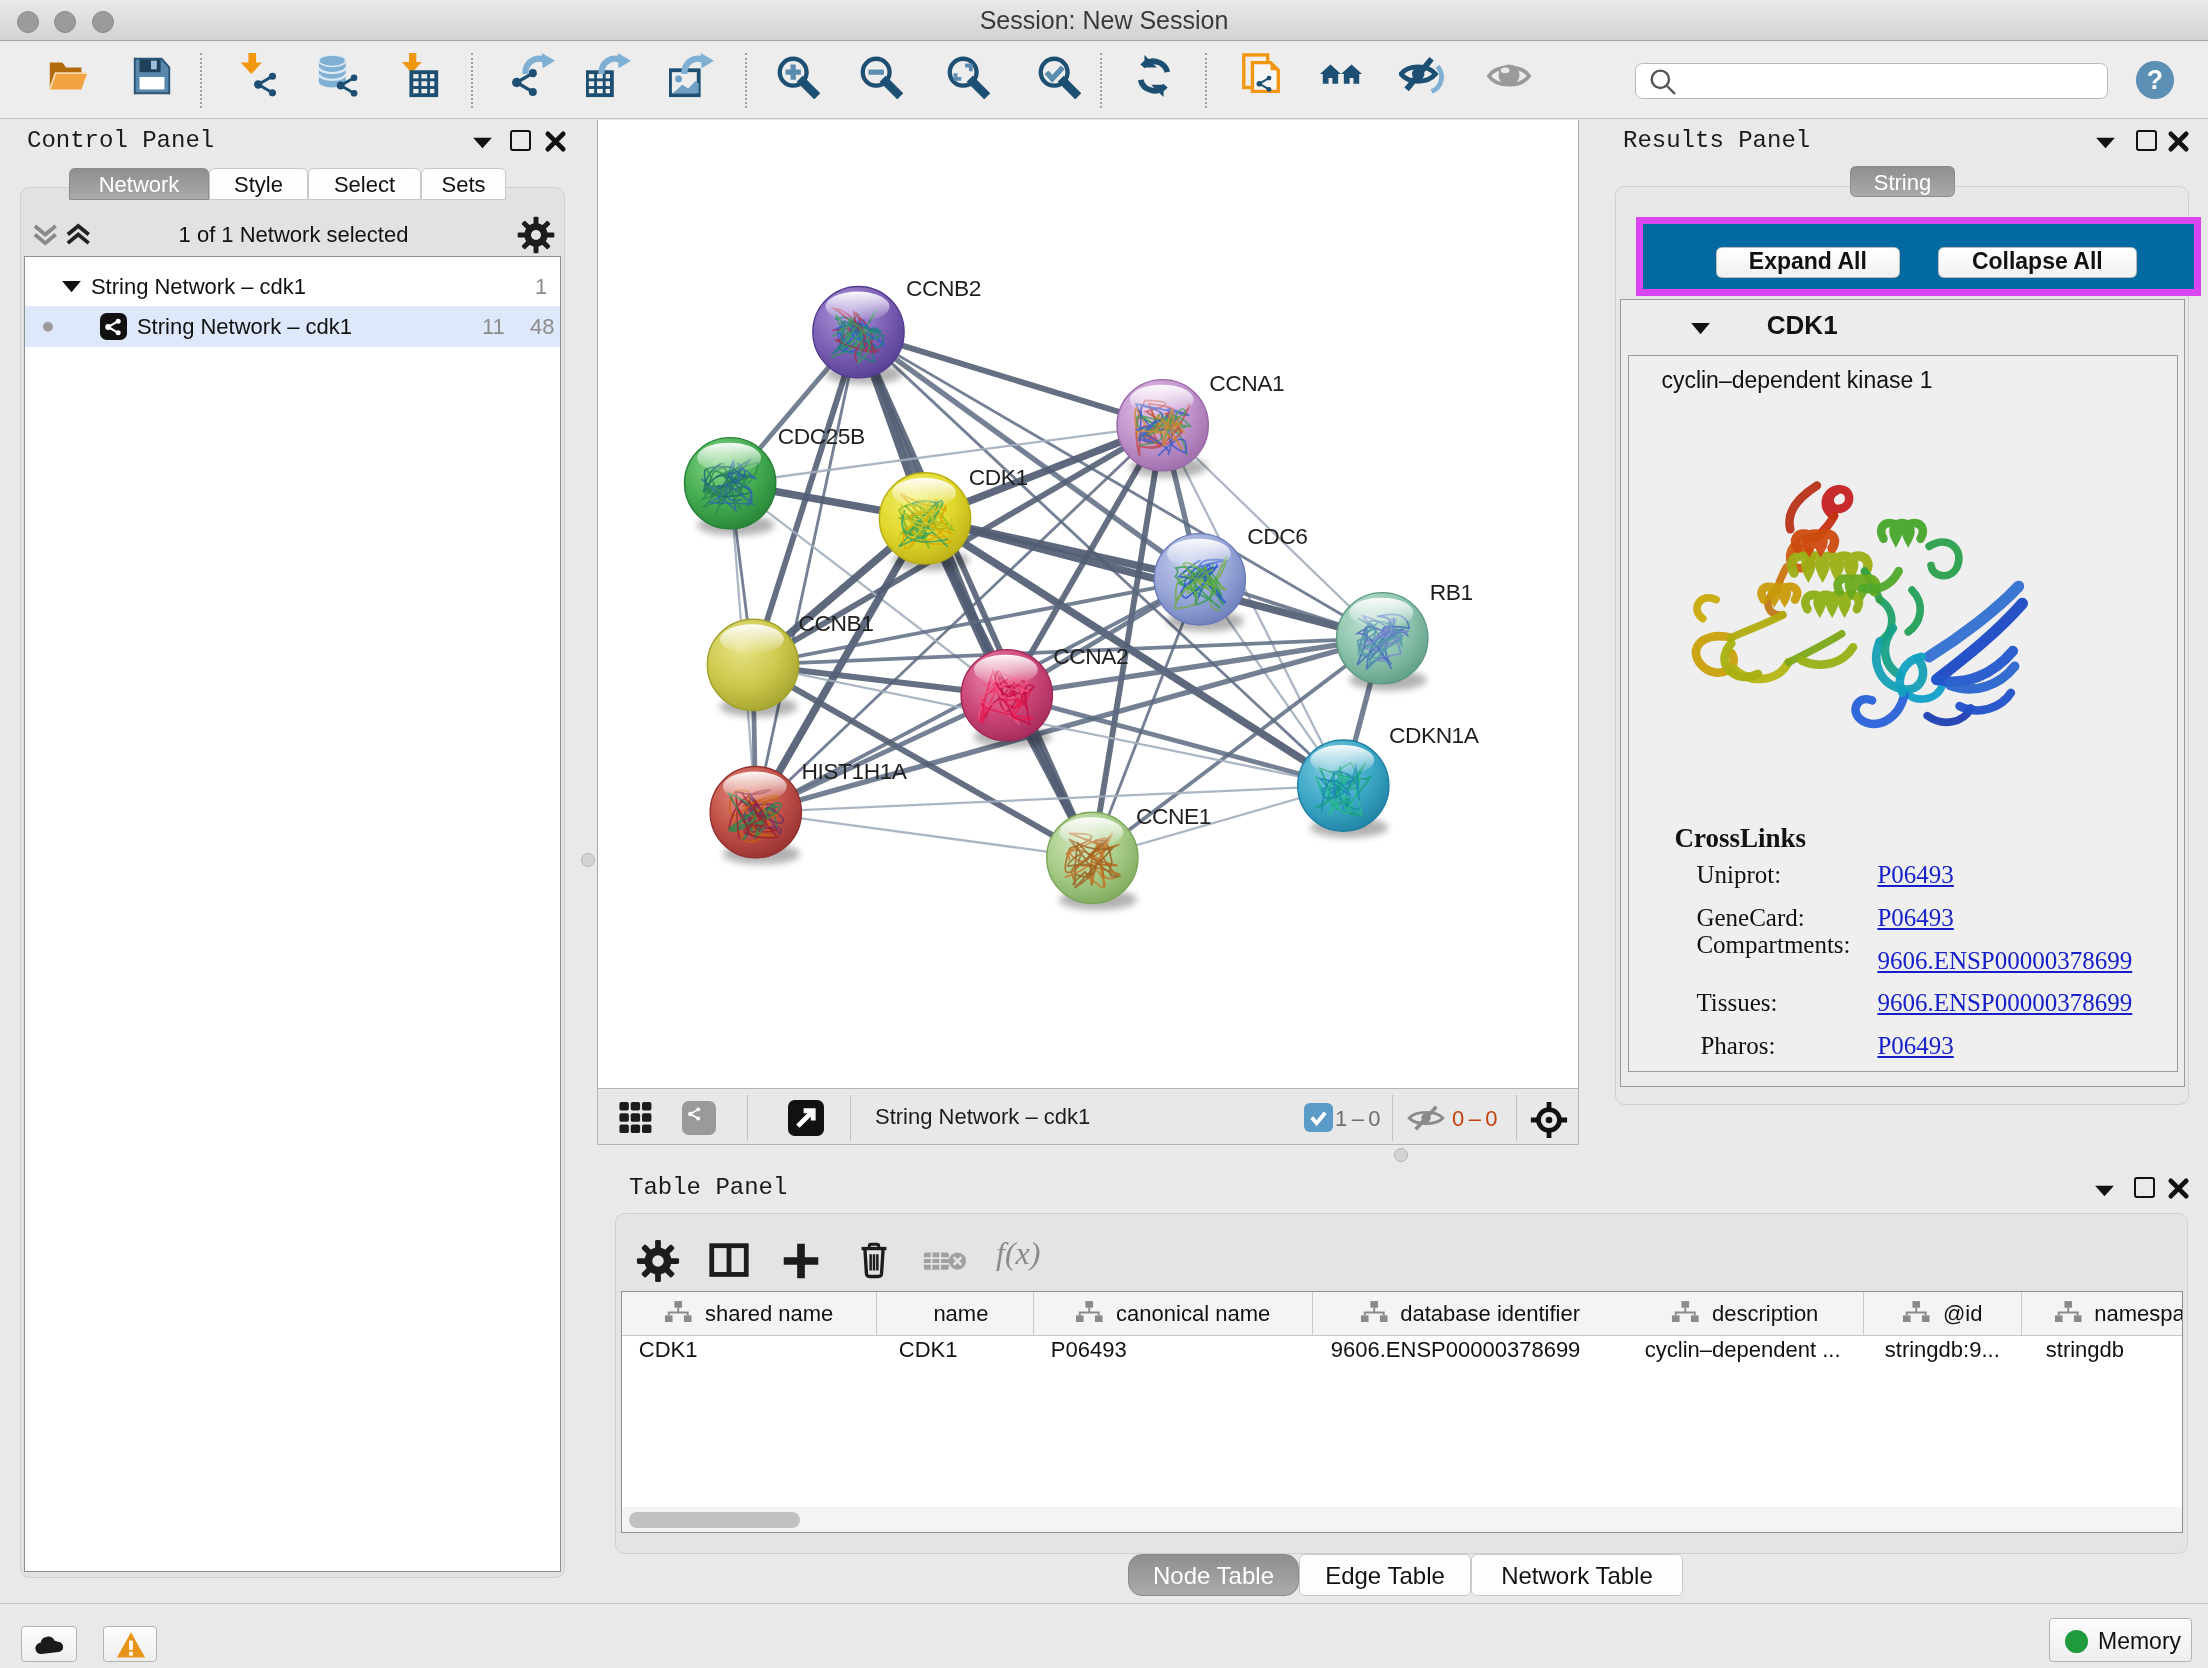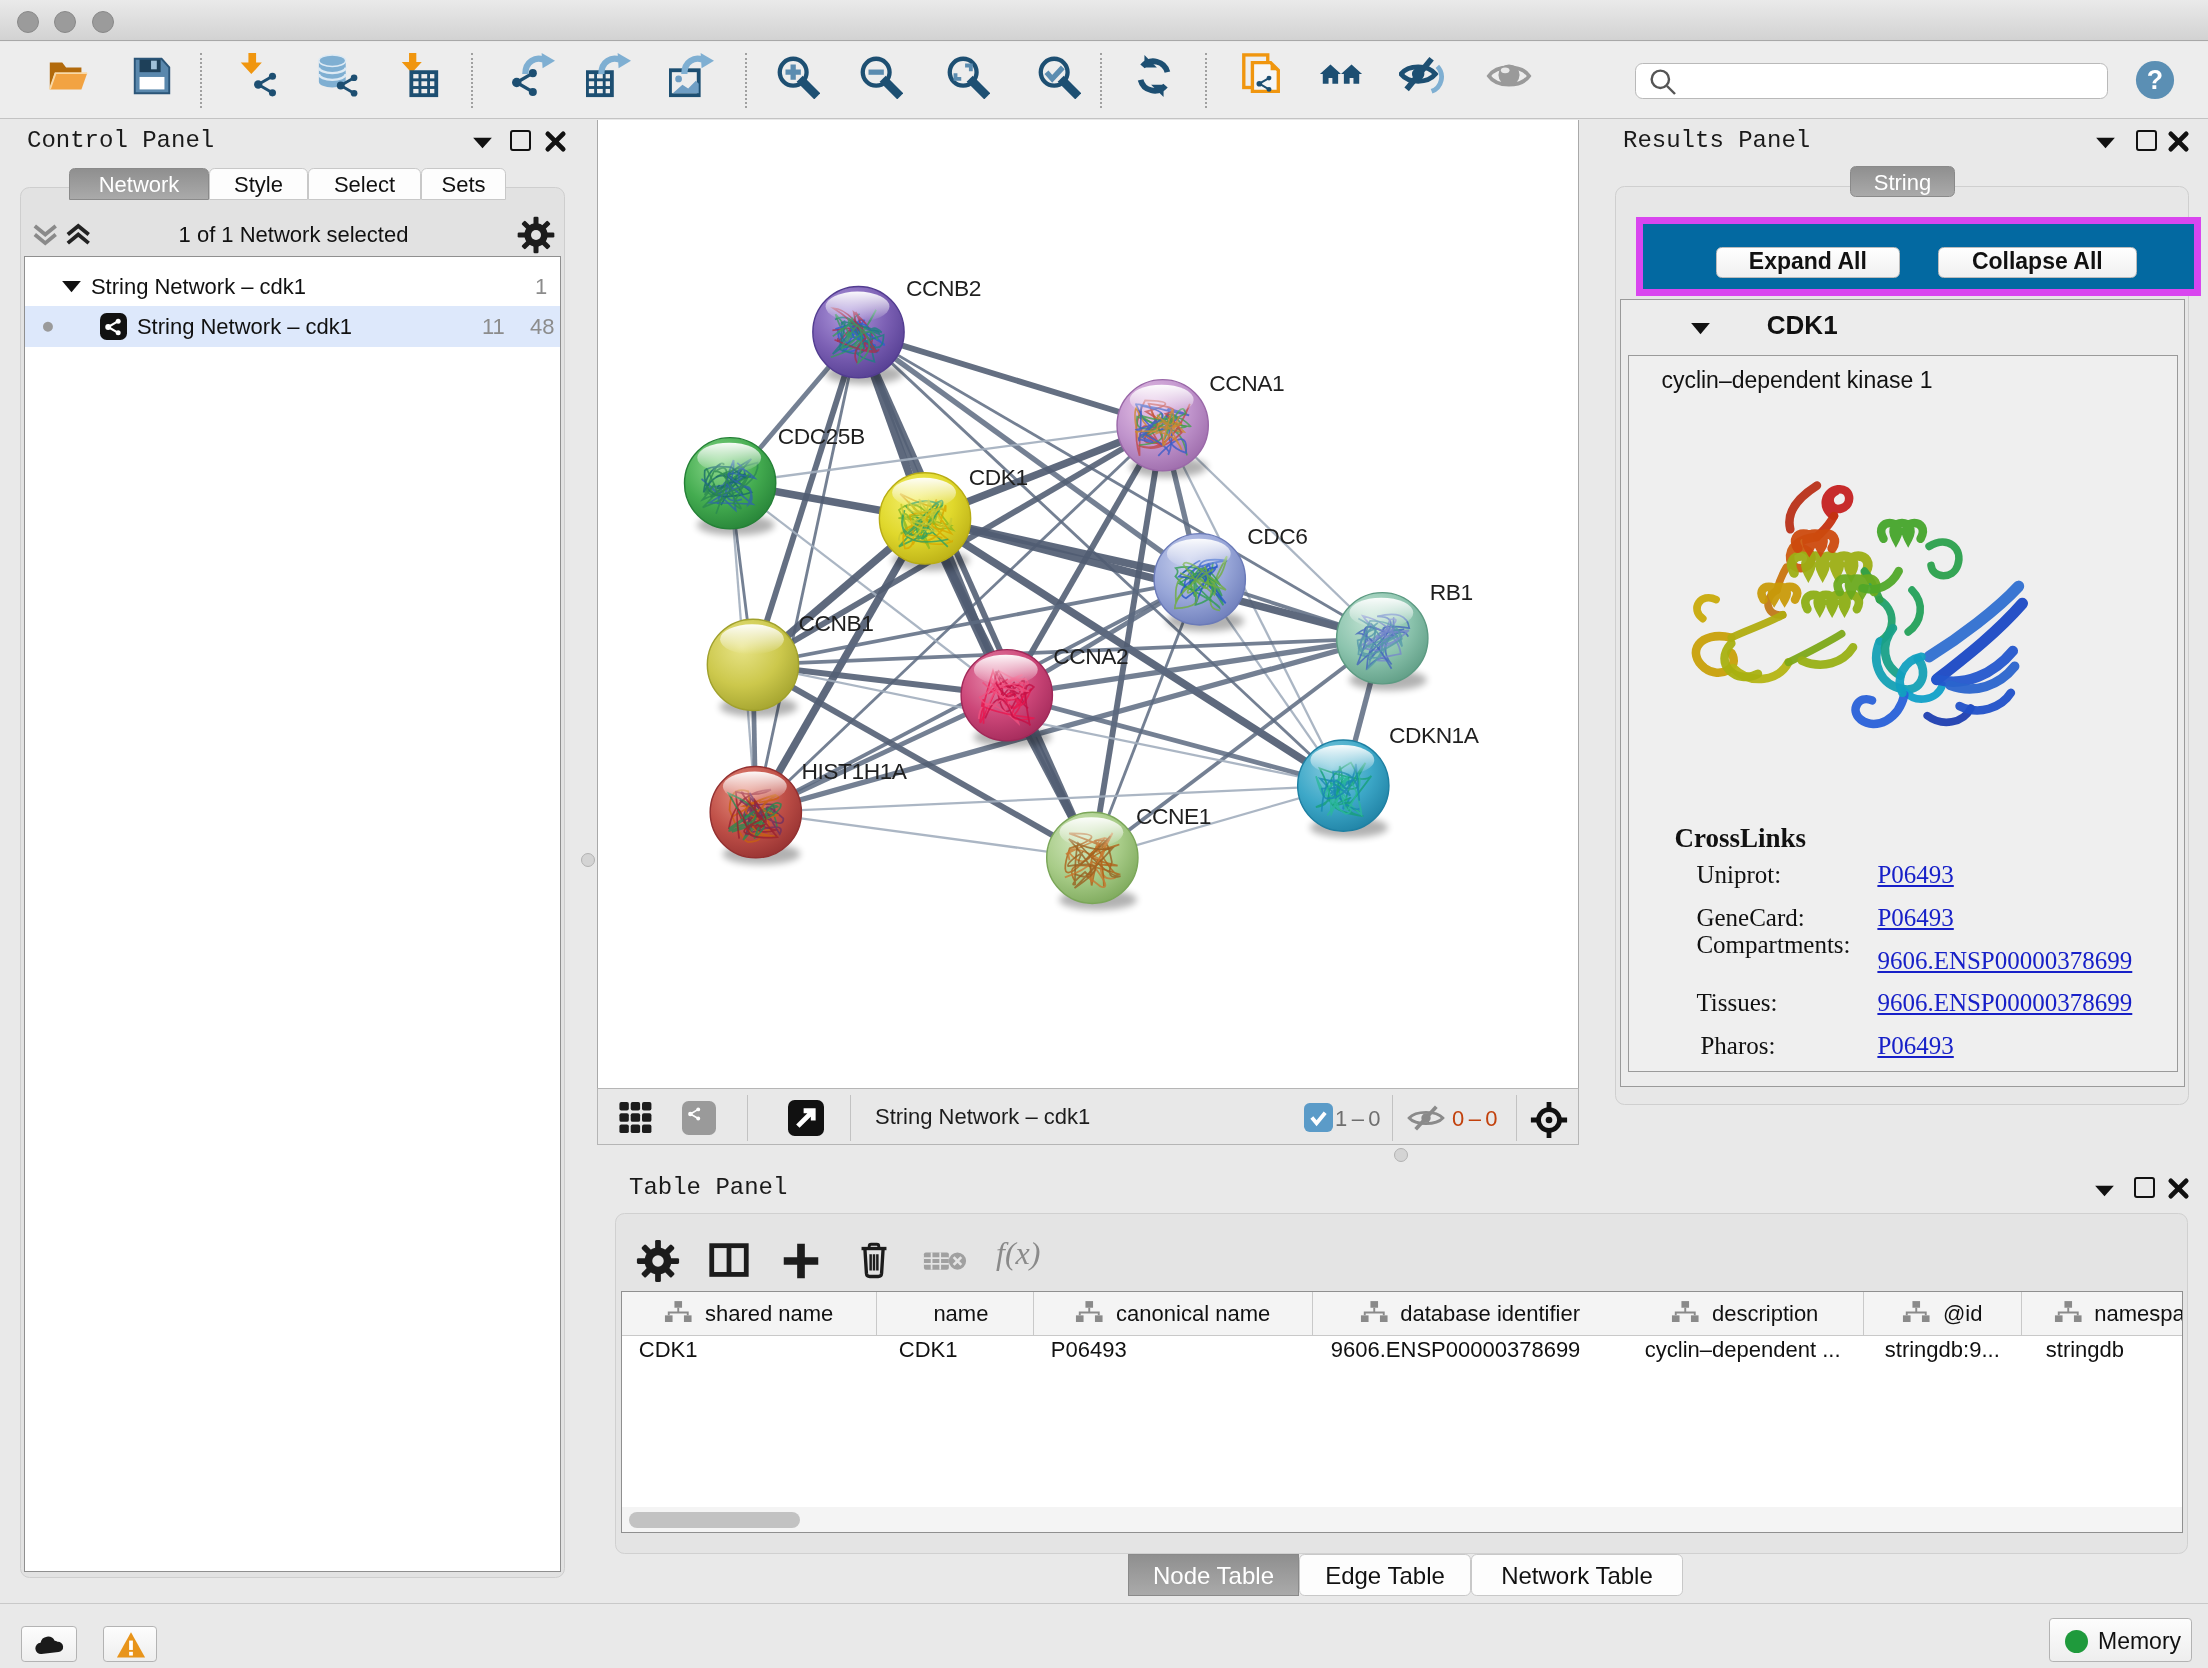--- a/index.html
+++ b/index.html
@@ -54,20 +54,21 @@
   border:1px solid #b3b3b3; border-radius:3.8px; }
 a.lnk { color:#1720c8; text-decoration:underline; }
 .knob { position:absolute; width:14.3px; height:14.3px; border-radius:50%; background:#d4d4d4; border:1px solid #b2b2b2; }
 </style>
 </head>
 <body>
 <div id="titlebar">
   <div class="tl" style="left:17px;"></div>
   <div class="tl" style="left:54px;"></div>
   <div class="tl" style="left:92px;"></div>
+  <div id="title">Session: New Session</div>
 </div>
 
 <div id="toolbar">
 <svg class="abs" style="left:45px;top:11.4px;" width="46" height="46" viewBox="0 0 48 48">
       <path d="M5 38 V10 h13 l4 5 h16 v6 H10 z" fill="#b26a0c"></path>
       <path d="M5 38 L11 21 h33 L38 38 z" fill="#f2a342"></path>
       <path d="M5 38 L11 21 h33" fill="none" stroke="#f8d9a8" stroke-width="2"></path>
     </svg>
 <svg class="abs" style="left:129px;top:11.4px;" width="46" height="46" viewBox="0 0 48 48">
       <path d="M6 6 h28 l8 9 v27 H6 z" fill="#5a88ad"></path>
@@ -751,21 +752,21 @@
 <div class="td" style="left:709px;top:45px;">9606.ENSP00000378699</div>
 <div class="td" style="left:1023px;top:45px;">cyclin–dependent ...</div>
 <div class="td" style="left:1263px;top:45px;">stringdb:9...</div>
 <div class="td" style="left:1424px;top:45px;">stringdb</div>
       <div class="abs" style="left:0;top:215px;width:1560px;height:25px;background:#f4f4f4;">
         <div class="abs" style="left:7.6px;top:4.8px;width:171px;height:16px;background:#c2c2c2;border-radius:8.6px;"></div>
       </div>
     </div>
   </div>
   <div class="abs" style="left:0;top:390px;width:1624px;height:44px;">
-<div class="tab sel" style="position:absolute;left:544px;top:0;width:171px;height:42px;line-height:42px;font-size:24px;border-radius:0;">Node Table</div>
+<div class="tab sel" style="position:absolute;left:544px;top:0;width:171px;height:42px;line-height:42px;font-size:24px;border-radius:14px;">Node Table</div>
 <div class="tab" style="position:absolute;left:715px;top:0;width:172px;height:42px;line-height:42px;font-size:24px;border-radius:5.7px;">Edge Table</div>
 <div class="tab" style="position:absolute;left:887px;top:0;width:212px;height:42px;line-height:42px;font-size:24px;border-radius:5.7px;">Network Table</div>
   </div>
 </div>
 
 <div id="statusbar">
   <div class="sbtn" style="left:21px;top:22px;width:56px;height:36px;">
     <svg style="position:absolute;left:11.4px;top:5.7px;" width="32" height="25" viewBox="0 0 34 26">
       <path d="M9 22 a6 6 0 0 1 -1 -12 a8 8 0 0 1 15 -2 a6 6 0 0 1 3 1 a5.5 5.5 0 0 1 1 11 z" fill="#1a1a1a"></path>
     </svg>

